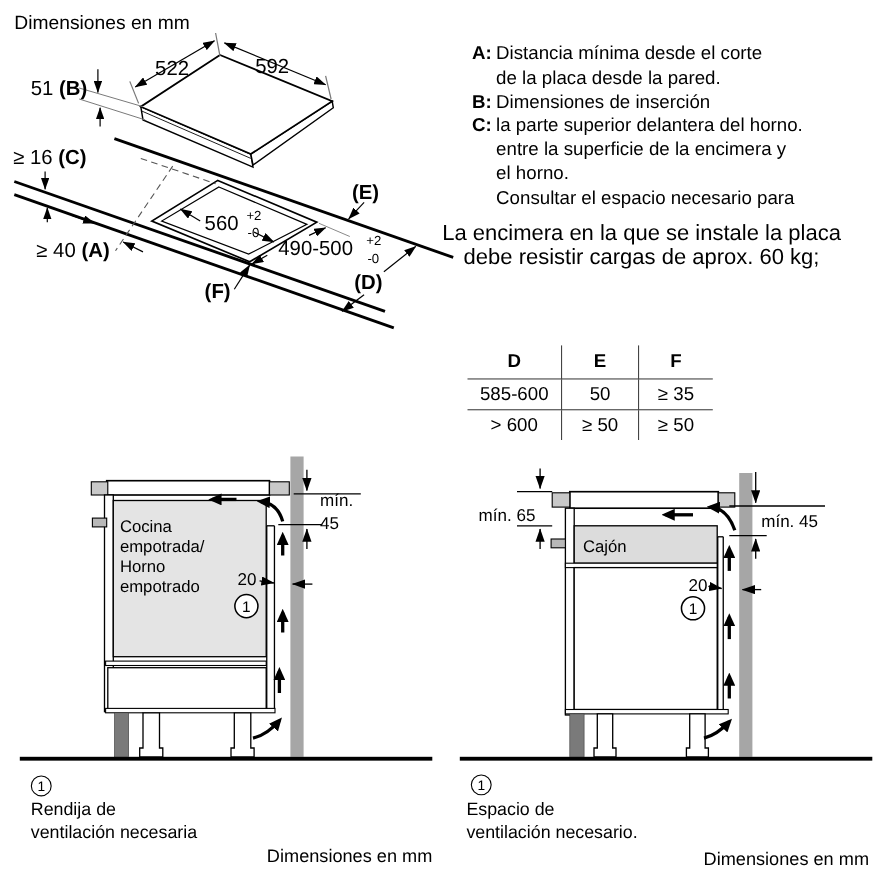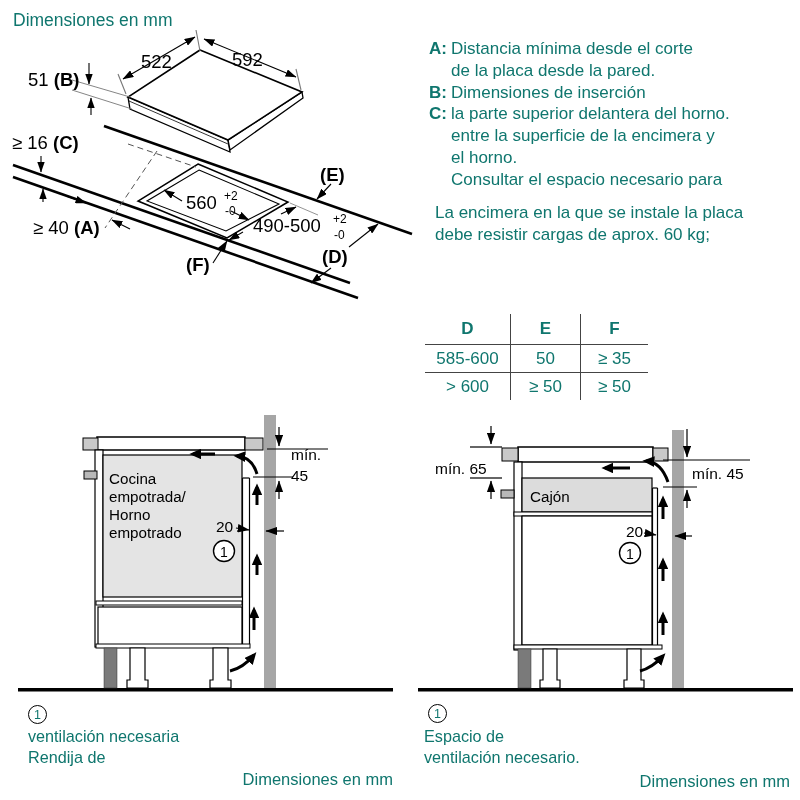--- a/index.html
+++ b/index.html
@@ -1,25 +1,25 @@
 <!DOCTYPE html>
 <html><head>
 <meta charset="utf-8">
 <style>
   html,body{margin:0;padding:0;background:#fff;}
   .page{position:relative;width:800px;height:800px;background:#fff;overflow:hidden;
-        font-family:"Liberation Sans",sans-serif;color:#0f766e;}
+        font-family:"Liberation Sans",sans-serif;color:#000000;}
   .abs{position:absolute;}
   .top-title{left:13px;top:10px;font-size:17.5px;}
   svg{position:absolute;overflow:visible;}
   svg text{font-family:"Liberation Sans",sans-serif;fill:#000;}
   .notes{left:429px;top:38px;font-size:17px;line-height:21.8px;white-space:nowrap;}
   .note{position:relative;padding-left:22px;}
   .note .lbl{position:absolute;left:0;top:0;font-weight:bold;}
-  .para{left:435px;top:202px;font-size:17px;line-height:21.8px;white-space:nowrap;}
+  .para{left:402px;top:202px;font-size:20px;line-height:21.8px;white-space:nowrap;text-align:center;}
   .dtable{left:425px;top:314px;display:grid;grid-template-columns:85px 70px 68px;font-size:17px;}
   .dtable .td{display:flex;align-items:center;justify-content:center;height:27px;}
   .dtable .hrow{height:30px;border-bottom:1.5px solid #444;font-weight:bold;}
   .dtable .r1{border-bottom:1.5px solid #444;}
   .dtable .cb{border-left:1px solid #444;}
   .cap{font-size:16.2px;line-height:21px;white-space:nowrap;}
   .mcircle{position:absolute;width:17px;height:17px;border:1.5px solid #000;border-radius:50%;
            font-size:12.5px;display:flex;align-items:center;justify-content:center;background:#fff;}
   .units{font-size:16.5px;text-align:right;}
 </style>
@@ -286,22 +286,22 @@
       <line x1="663" y1="581" x2="663" y2="561" marker-end="url(#fa3)"></line>
       <line x1="663" y1="635" x2="663" y2="615" marker-end="url(#fa3)"></line>
       <path d="M640,671 Q652,668 663,656" marker-end="url(#fa3)"></path>
     </g>
   </svg>
 
   <div class="mcircle" style="left:28px;top:705px">
       <span>1</span>
     </div>
   <div class="abs cap" style="left:28px;top:726px">
+    <div>Rendija de</div>
     <div>ventilación necesaria</div>
-    <div>Rendija de</div>
   </div>
   <div class="abs units" style="left:193px;top:770px;width:200px">Dimensiones en mm</div>
 
   <div class="mcircle" style="left:428px;top:704px">
       <span>1</span>
     </div>
   <div class="abs cap" style="left:424px;top:726px">
     <div>Espacio de</div>
     <div>ventilación necesario.</div>
   </div>

